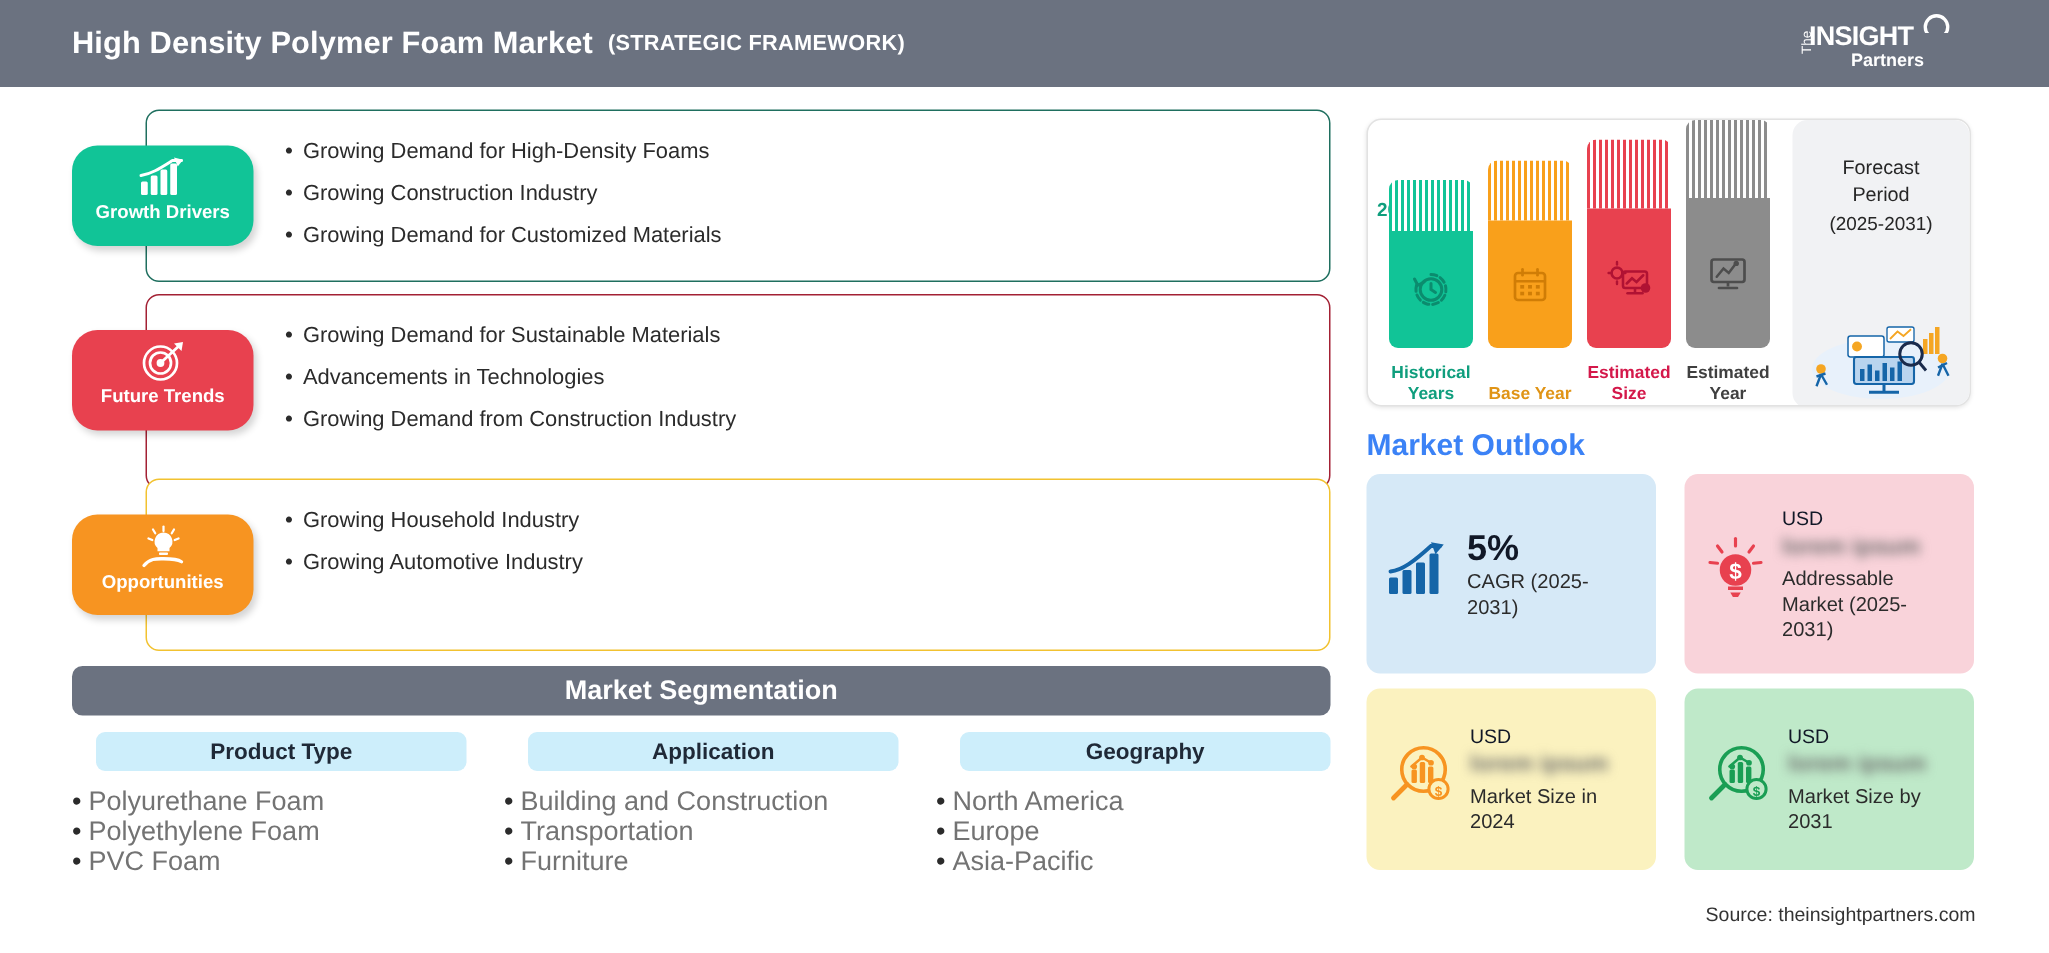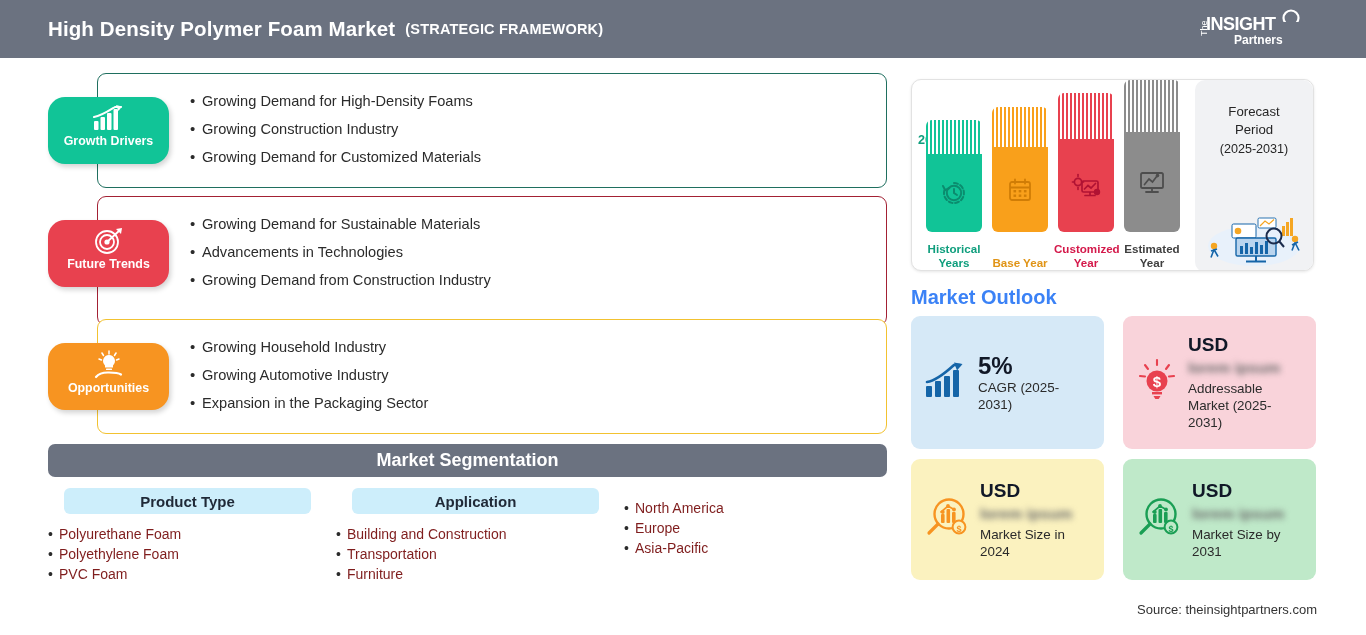--- a/index.html
+++ b/index.html
@@ -148,22 +148,22 @@
     display: flex;
     align-items: center;
     justify-content: center;
     font-size: 15px;
     font-weight: bold;
     color: #1f2937;
     margin-left: 16px;
   }
   .seg-col ul { list-style: none; padding: 10px 0 0 0; }
   .seg-col li {
-    font-size: 14px;
-    color: #7f1d1d;
+    font-size: 18px;
+    color: #737373;
     line-height: 20px;
     position: relative;
     padding-left: 11px;
   }
   .seg-col li::before {
     content: "•";
     position: absolute;
     left: 0;
     color: #2b2b2b;
   }
@@ -244,21 +244,21 @@
   }
   .card.c1 { left: 6px;   top: 258px; width: 193px; height: 133px; background: #d6e9f7; }
   .card.c2 { left: 218px; top: 258px; width: 193px; height: 133px; background: #f9d3da; }
   .card.c3 { left: 6px;   top: 401px; width: 193px; height: 121px; background: #fbf2bf; }
   .card.c4 { left: 218px; top: 401px; width: 193px; height: 121px; background: #bfe9c9; }
   .card .ctext { margin-left: 10px; }
   .card .big {
     font-size: 24px; font-weight: bold; color: #111827; line-height: 27px;
   }
   .card .sub { font-size: 13.4px; color: #2b2b2b; line-height: 17px; }
-  .card .usd { font-size: 19px; font-weight: bold; color: #111827; }
+  .card .usd { font-size: 13px; font-weight: normal; color: #111827; }
   .blurred {
     display: inline-block;
     font-size: 15.5px;
     font-weight: bold;
     color: #6b6b6b;
     filter: blur(3.4px);
     line-height: 19px;
     margin: 2px 0 3px;
     user-select: none;
   }
@@ -329,21 +329,20 @@
           <path d="M23 2 L29 1 L28 7 Z" fill="#fff"></path>
         </svg>
       </span>
       <span class="plabel">Future Trends</span>
     </div>
 
     <div class="drv b3">
       <ul>
         <li>Growing Household Industry</li>
         <li>Growing Automotive Industry</li>
-        <li>Expansion in the Packaging Sector</li>
       </ul>
     </div>
     <div class="pill p3">
       <span>
         <svg width="34" height="29" viewBox="0 0 34 29">
           <g stroke="#fff" stroke-width="1.5" stroke-linecap="round">
             <line x1="17" y1="1" x2="17" y2="4"></line>
             <line x1="10" y1="3" x2="11.5" y2="5.5"></line>
             <line x1="24" y1="3" x2="22.5" y2="5.5"></line>
             <line x1="7" y1="9" x2="9.5" y2="10"></line>
@@ -370,20 +369,21 @@
       </div>
       <div class="seg-col">
         <div class="seg-title">Application</div>
         <ul>
           <li>Building and Construction</li>
           <li>Transportation</li>
           <li>Furniture</li>
         </ul>
       </div>
       <div class="seg-col">
+        <div class="seg-title">Geography</div>
         <ul>
           <li>North America</li>
           <li>Europe</li>
           <li>Asia-Pacific</li>
         </ul>
       </div>
     </div>
   </div>
 
   <div class="right-col">
@@ -445,21 +445,21 @@
               </g>
               <rect x="11" y="8" width="16" height="11" rx="1.5" fill="none" stroke="#b01233" stroke-width="1.7"></rect>
               <path d="M13.5 16 L17 12.5 L20 15 L24.5 10.5" fill="none" stroke="#b01233" stroke-width="1.7" stroke-linecap="round"></path>
               <line x1="19" y1="19" x2="19" y2="22" stroke="#b01233" stroke-width="1.7"></line>
               <line x1="14" y1="22.5" x2="24" y2="22.5" stroke="#b01233" stroke-width="1.7" stroke-linecap="round"></line>
               <circle cx="26" cy="19" r="3.2" fill="#b01233"></circle>
             </svg>
           </div>
         </div>
         <div class="fc-cap" style="left:142px; color:#d4184a;">
-          <span>Customized Year</span>
+          <span>Estimated Size</span>
         </div>
 
         <div class="fc-year" style="left:222px; top:10px; color:#404040;">2031</div>
         <div class="fc-bar" style="left:212px; height:152px;">
           <div class="striped" style="height:52px;background:repeating-linear-gradient(90deg,#8c8c8c 0 2px,#ffffff 2px 4px);"></div>
           <div class="solid" style="height:100px;background:#8c8c8c;">
             <svg width="28" height="26" viewBox="0 0 28 26">
               <rect x="3" y="4" width="22" height="15" rx="1.6" fill="none" stroke="#4d4d4d" stroke-width="1.8"></rect>
               <path d="M6.5 15.5 L11 10 L14.5 13 L19 7" fill="none" stroke="#4d4d4d" stroke-width="1.7" stroke-linecap="round"></path>
               <circle cx="19.5" cy="6.6" r="1.8" fill="#4d4d4d"></circle>

